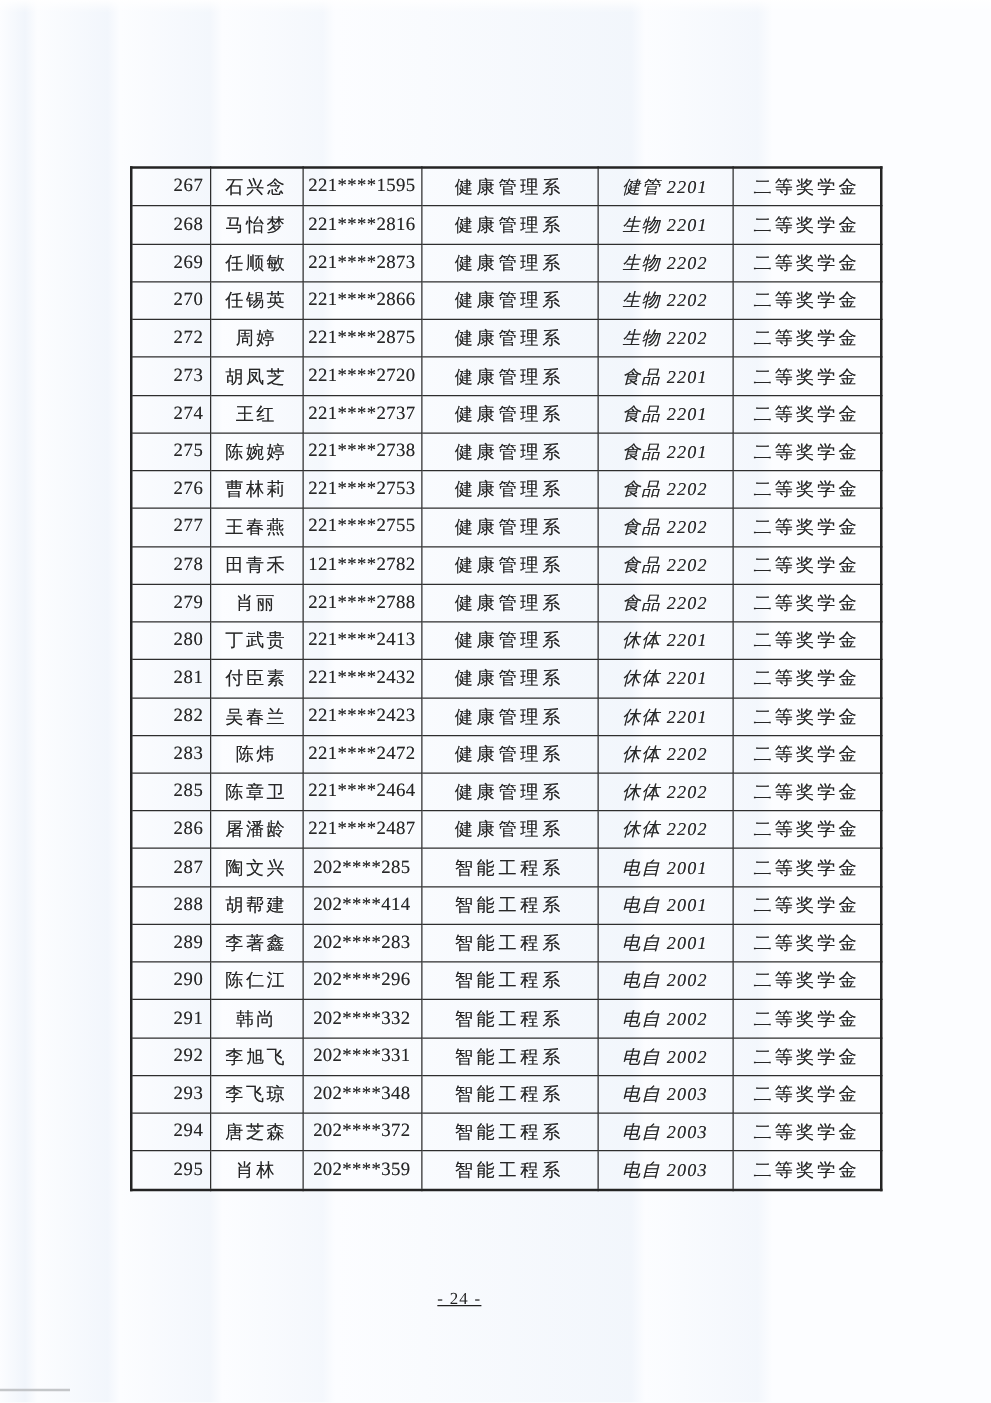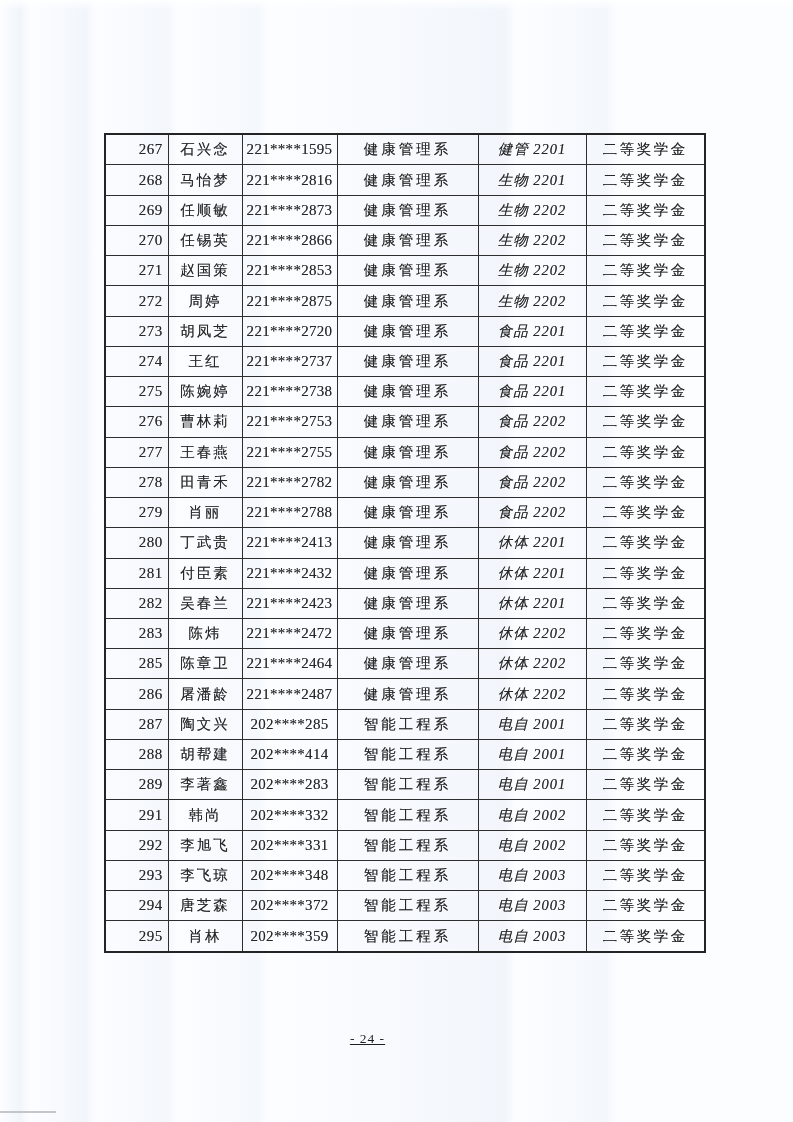--- a/index.html
+++ b/index.html
@@ -130,28 +130,20 @@
       </tr>
       <tr>
         <td class="col-serial">270</td>
         <td class="col-name">任锡英</td>
         <td class="col-sid">221****2866</td>
         <td class="col-dept">健康管理系</td>
         <td class="col-class">生物 2202</td>
         <td class="col-award">二等奖学金</td>
       </tr>
       <tr>
-        <td class="col-serial">271</td>
-        <td class="col-name">赵国策</td>
-        <td class="col-sid">221****2853</td>
-        <td class="col-dept">健康管理系</td>
-        <td class="col-class">生物 2202</td>
-        <td class="col-award">二等奖学金</td>
-      </tr>
-      <tr>
         <td class="col-serial">272</td>
         <td class="col-name">周婷</td>
         <td class="col-sid">221****2875</td>
         <td class="col-dept">健康管理系</td>
         <td class="col-class">生物 2202</td>
         <td class="col-award">二等奖学金</td>
       </tr>
       <tr>
         <td class="col-serial">273</td>
         <td class="col-name">胡凤芝</td>
@@ -188,21 +180,21 @@
         <td class="col-serial">277</td>
         <td class="col-name">王春燕</td>
         <td class="col-sid">221****2755</td>
         <td class="col-dept">健康管理系</td>
         <td class="col-class">食品 2202</td>
         <td class="col-award">二等奖学金</td>
       </tr>
       <tr>
         <td class="col-serial">278</td>
         <td class="col-name">田青禾</td>
-        <td class="col-sid">221****2782</td>
+        <td class="col-sid">121****2782</td>
         <td class="col-dept">健康管理系</td>
         <td class="col-class">食品 2202</td>
         <td class="col-award">二等奖学金</td>
       </tr>
       <tr>
         <td class="col-serial">279</td>
         <td class="col-name">肖丽</td>
         <td class="col-sid">221****2788</td>
         <td class="col-dept">健康管理系</td>
         <td class="col-class">食品 2202</td>
@@ -274,20 +266,28 @@
       </tr>
       <tr>
         <td class="col-serial">289</td>
         <td class="col-name">李著鑫</td>
         <td class="col-sid">202****283</td>
         <td class="col-dept">智能工程系</td>
         <td class="col-class">电自 2001</td>
         <td class="col-award">二等奖学金</td>
       </tr>
       <tr>
+        <td class="col-serial">290</td>
+        <td class="col-name">陈仁江</td>
+        <td class="col-sid">202****296</td>
+        <td class="col-dept">智能工程系</td>
+        <td class="col-class">电自 2002</td>
+        <td class="col-award">二等奖学金</td>
+      </tr>
+      <tr>
         <td class="col-serial">291</td>
         <td class="col-name">韩尚</td>
         <td class="col-sid">202****332</td>
         <td class="col-dept">智能工程系</td>
         <td class="col-class">电自 2002</td>
         <td class="col-award">二等奖学金</td>
       </tr>
       <tr>
         <td class="col-serial">292</td>
         <td class="col-name">李旭飞</td>

